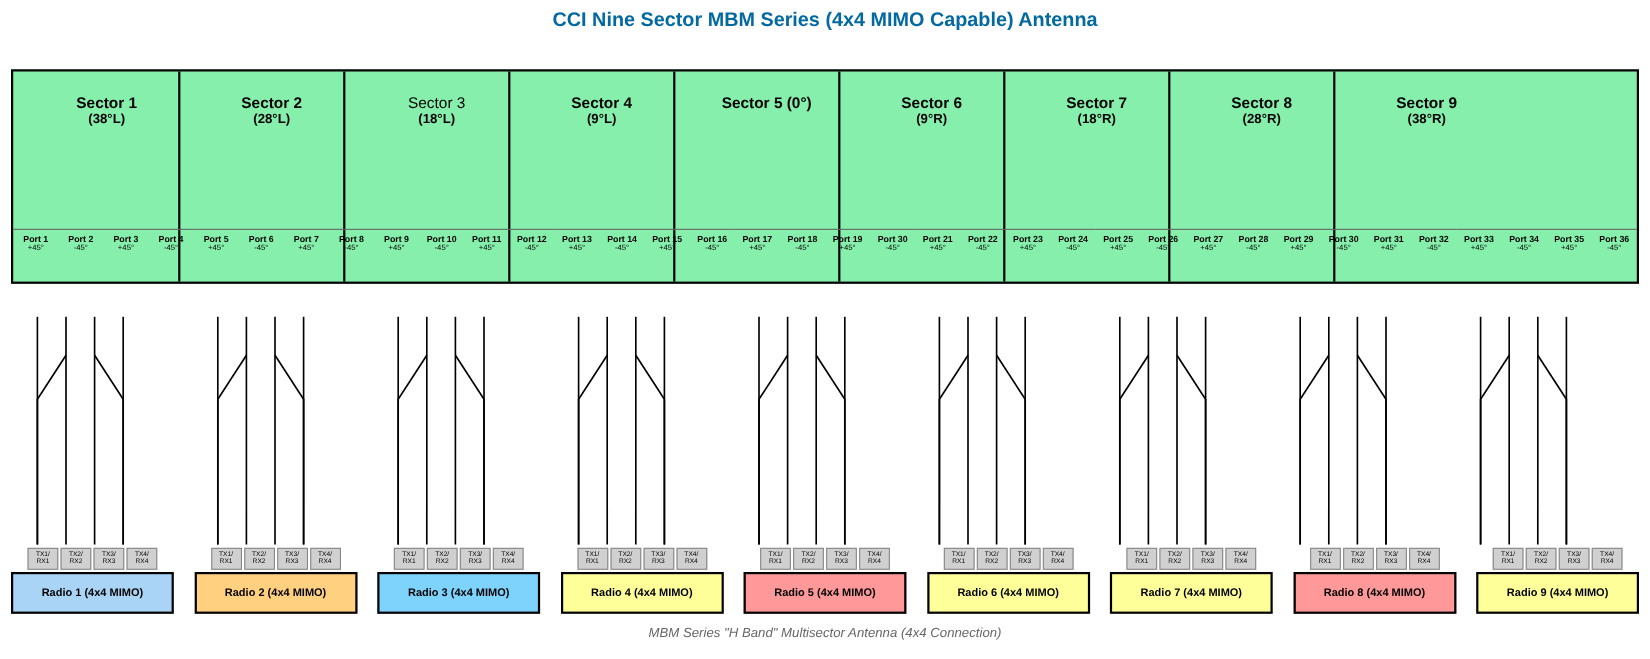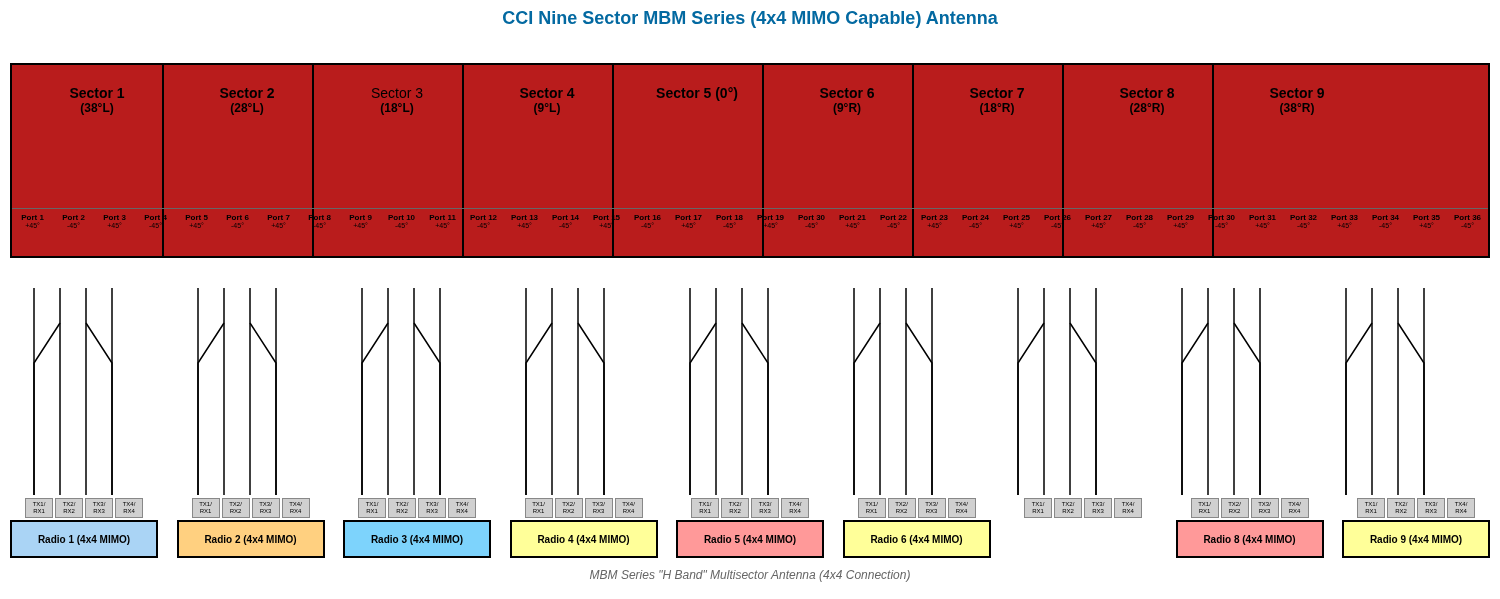--- a/index.html
+++ b/index.html
@@ -23,21 +23,21 @@
       width: 1500px;
       height: 555px;
     }
     
     .antenna-box {
       position: absolute;
       top: 30px;
       left: 10px;
       right: 10px;
       height: 195px;
-      background: #b91c1c;
+      background: #86efac;
       border: 2px solid #000;
     }
     
     .sector-label {
       position: absolute;
       top: 20px;
       text-align: center;
       font-weight: bold;
       font-size: 13px;
     }
@@ -482,20 +482,21 @@
       <div class="radio-box" style="background:#ffff99;">Radio 6 (4x4 MIMO)</div>
     </div>
 
     <div class="radio-unit">
       <div class="radio-connectors">
         <div class="connector">TX1/<br>RX1</div>
         <div class="connector">TX2/<br>RX2</div>
         <div class="connector">TX3/<br>RX3</div>
         <div class="connector">TX4/<br>RX4</div>
       </div>
+      <div class="radio-box" style="background:#ffff99;">Radio 7 (4x4 MIMO)</div>
     </div>
 
     <div class="radio-unit">
       <div class="radio-connectors">
         <div class="connector">TX1/<br>RX1</div>
         <div class="connector">TX2/<br>RX2</div>
         <div class="connector">TX3/<br>RX3</div>
         <div class="connector">TX4/<br>RX4</div>
       </div>
       <div class="radio-box" style="background:#ff9999;">Radio 8 (4x4 MIMO)</div>

